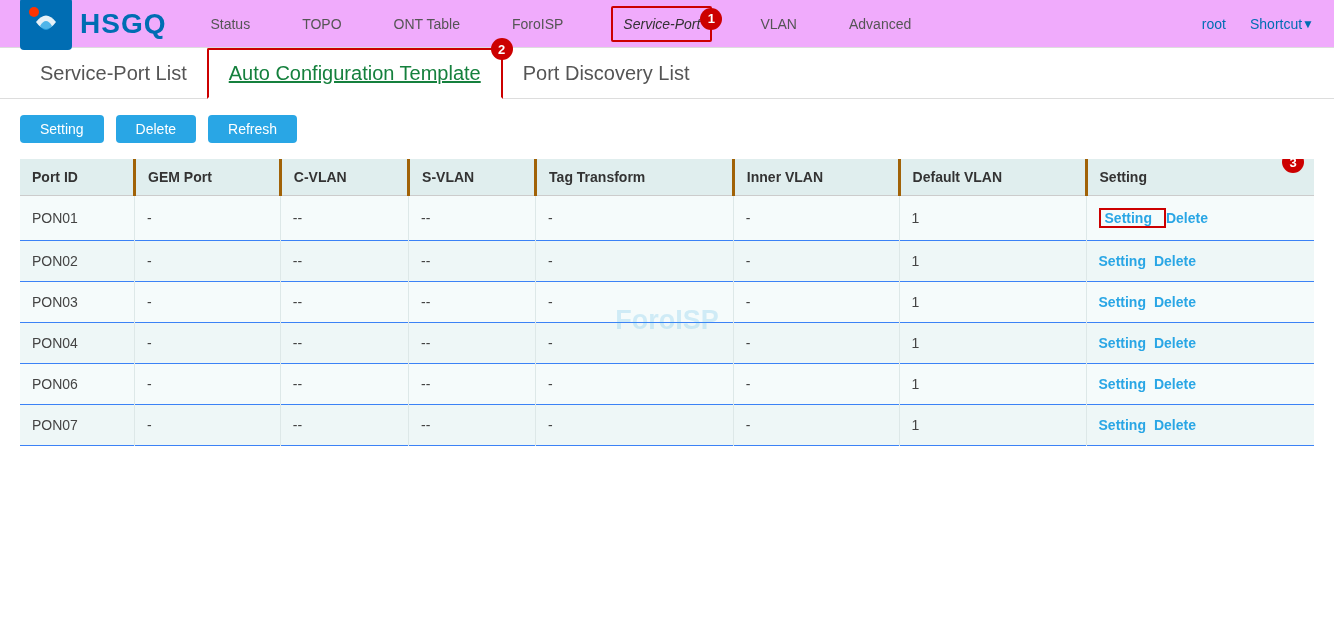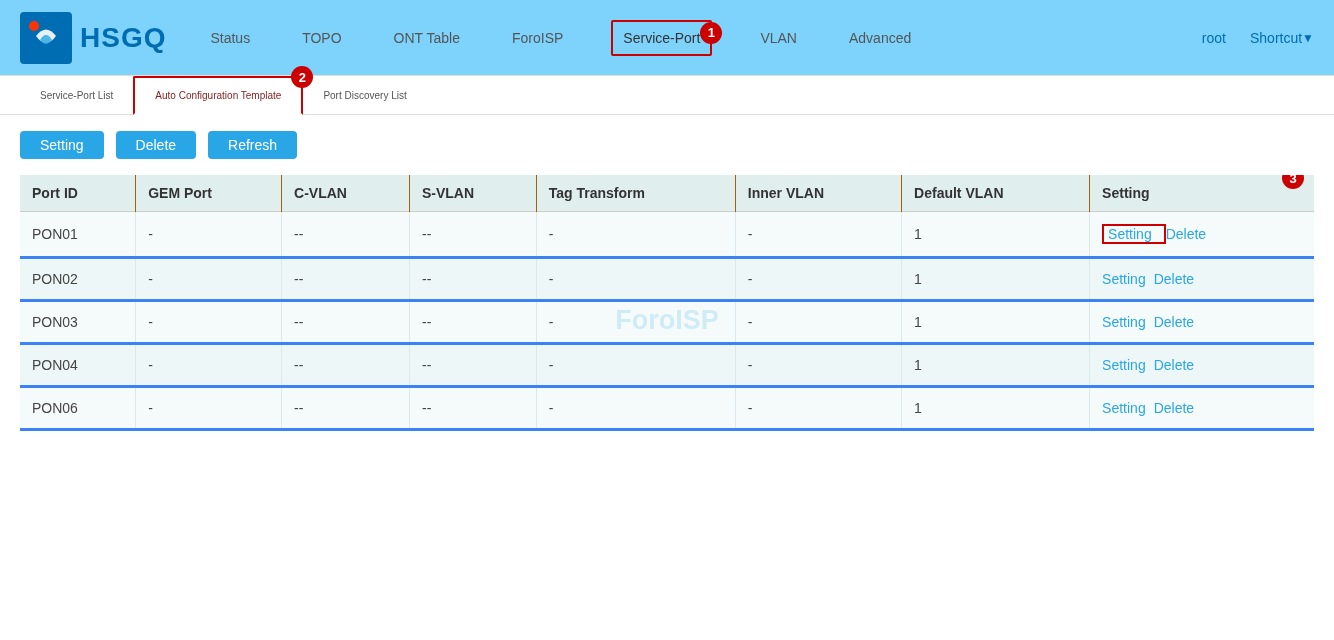--- a/index.html
+++ b/index.html
@@ -4,22 +4,22 @@
   <style>
     * { margin: 0; padding: 0; box-sizing: border-box; }
     body { font-family: Arial, sans-serif; font-size: 14px; background: #fff; color: #333; }
 
     
     .header {
       display: flex;
       align-items: center;
       border-bottom: 1px solid #ddd;
       padding: 0 20px;
-      height: 76px;
-      background: #7dd3fc;
+      height: 48px;
+      background: #f0abfc;
     }
     .logo-area {
       display: flex;
       align-items: center;
       margin-right: 40px;
     }
     .logo-icon {
       width: 52px;
       height: 52px;
       background: #006db3;
@@ -50,20 +50,21 @@
       cursor: pointer;
       padding: 18px 4px;
       text-decoration: none;
       white-space: nowrap;
     }
     .nav-item.active-box {
       border: 2px solid #c00;
       padding: 8px 10px;
       color: #333;
       border-radius: 2px;
+      font-style: italic;
     }
     .nav-right {
       display: flex;
       gap: 20px;
       margin-left: auto;
     }
     .nav-right .nav-item { color: #006db3; }
     .nav-dropdown {
       display: flex;
       align-items: center;
@@ -77,31 +78,32 @@
     .tabs-area {
       padding: 0 20px;
       border-bottom: 1px solid #ddd;
       display: flex;
       align-items: center;
       background: #fff;
     }
     .tab {
       padding: 12px 20px;
       cursor: pointer;
-      font-size: 10px;
+      font-size: 20px;
       color: #555;
       white-space: nowrap;
     }
     .tab.active-tab {
-      color: #7f1d1d;
+      color: #15803d;
       border: 2px solid #c00;
       border-bottom: 2px solid #fff;
       margin-bottom: -1px;
       border-radius: 2px 2px 0 0;
       position: relative;
+      text-decoration: underline;
     }
 
     
     .toolbar {
       padding: 16px 20px;
       display: flex;
       gap: 12px;
     }
     .btn {
       padding: 6px 20px;
@@ -125,36 +127,36 @@
     }
     thead tr {
       background: #e0eeee;
       border-bottom: 1px solid #ccc;
     }
     thead th {
       padding: 10px 12px;
       text-align: left;
       font-weight: 600;
       color: #333;
-      border-right: 1px solid #a16207;
+      border-right: 3px solid #a16207;
       white-space: nowrap;
     }
     thead th:last-child { border-right: none; }
     tbody tr {
-      border-bottom: 3px solid #3b82f6;
+      border-bottom: 1px solid #3b82f6;
       background: #f5fbfb;
     }
     tbody tr:nth-child(even) { background: #eef7f7; }
     tbody td {
       padding: 12px 12px;
       color: #444;
       border-right: 1px solid #dde8e8;
       white-space: nowrap;
     }
-    tbody td:last-child { border-right: none; }
+    tbody td:last-child { border-right: none; font-weight: bold; }
     .action-link {
       color: #29a6e5;
       cursor: pointer;
       text-decoration: none;
       margin-right: 8px;
     }
 
     
     .watermark {
       position: fixed;
@@ -306,15 +308,25 @@
         <tr>
           <td>PON06</td>
           <td>-</td>
           <td>--</td>
           <td>--</td>
           <td>-</td>
           <td>-</td>
           <td>1</td>
           <td><a class="action-link">Setting</a><a class="action-link">Delete</a></td>
         </tr>
+        <tr>
+          <td>PON07</td>
+          <td>-</td>
+          <td>--</td>
+          <td>--</td>
+          <td>-</td>
+          <td>-</td>
+          <td>1</td>
+          <td><a class="action-link">Setting</a><a class="action-link">Delete</a></td>
+        </tr>
       </tbody>
   </table>
 </div>
 
 </body></html>

